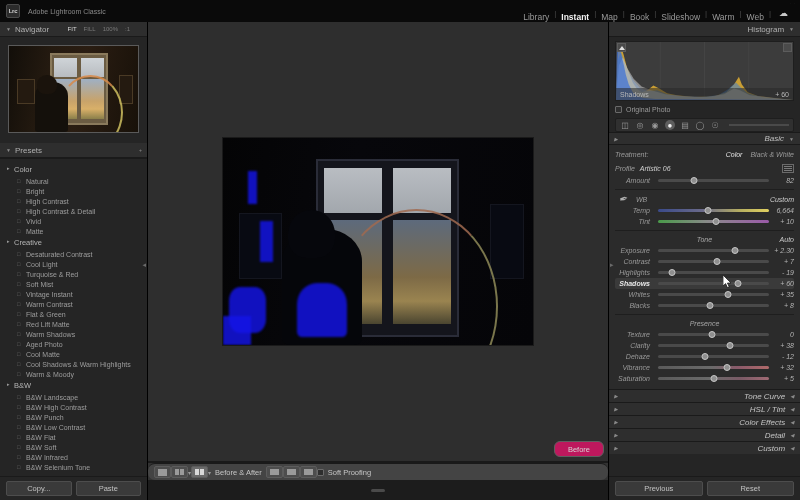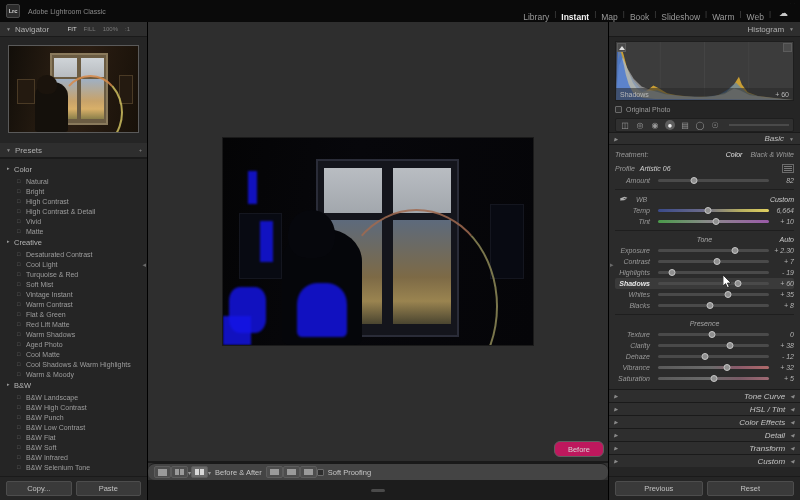--- a/index.html
+++ b/index.html
@@ -759,25 +759,20 @@
               <span>Color Effects</span>
               <span class="rtri">◀</span>
             </div>
             <div class="collapsed-sec">
               <span class="ltri">▶</span>
               <span>Detail</span>
               <span class="rtri">◀</span>
             </div>
             <div class="collapsed-sec">
               <span class="ltri">▶</span>
-              <span>Transform</span>
-              <span class="rtri">◀</span>
-            </div>
-            <div class="collapsed-sec">
-              <span class="ltri">▶</span>
               <span>Custom</span>
               <span class="rtri">◀</span>
             </div>
           </div>
       </div>
 
       <div class="right-footer">
         <div class="btn">Previous</div>
         <div class="btn">Reset</div>
       </div>

